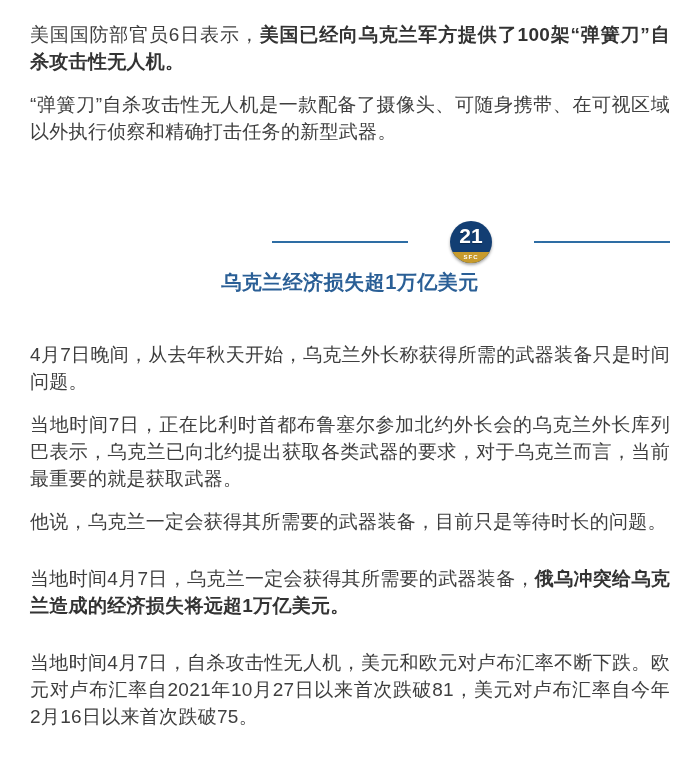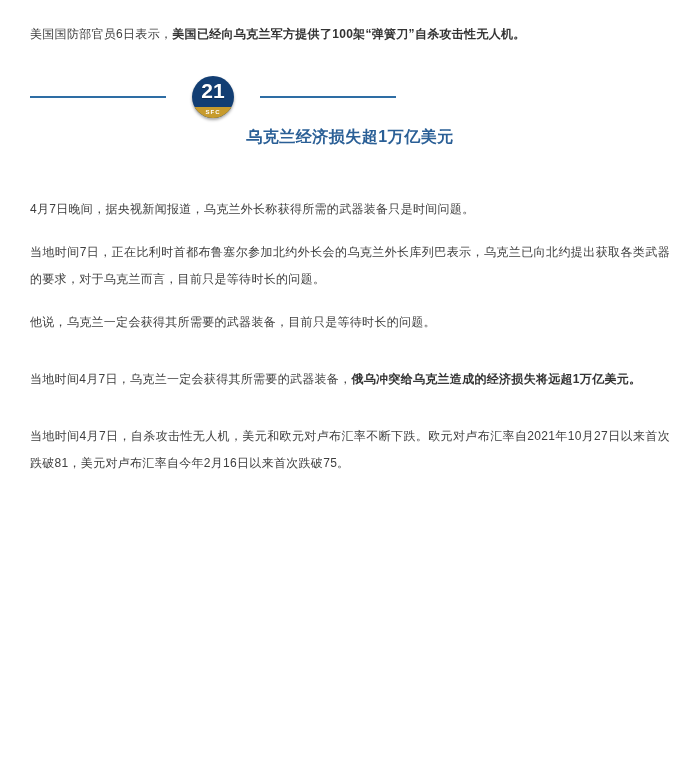--- a/index.html
+++ b/index.html
@@ -11,40 +11,40 @@
     width: 700px;
     height: 761px;
     overflow: hidden;
     font-family: "Liberation Sans", "DejaVu Sans", sans-serif;
   }
   .article {
     padding: 21px 30px 0 30px;
   }
   p.para {
     margin: 0 0 16px 0;
-    font-size: 12px;
+    font-size: 19px;
     line-height: 27px;
     color: #3e3e3e;
     text-align: justify;
     text-justify: inter-ideograph;
     letter-spacing: 0.3px;
   }
   p.para strong {
     font-weight: 700;
     color: #333333;
   }
   p.mb-lg { margin-bottom: 30px; }
 
   
   .divider-row {
-    margin: 28px 0 0 0;
+    margin: 76px 0 0 0;
     display: flex;
     align-items: center;
-    justify-content: flex-start;
-    gap: 26px;
+    justify-content: flex-end;
+    gap: 42px;
   }
   .divider-line {
     width: 136px;
     height: 0;
     border-top: 2px solid #2e6da4;
   }
   .badge {
     width: 42px;
     height: 42px;
     border-radius: 50%;
@@ -78,50 +78,51 @@
     font-size: 6px;
     font-weight: 700;
     line-height: 9px;
     letter-spacing: 1px;
   }
 
   .section-title {
     margin: 4px 0 44px 0;
     text-align: center;
     color: #2a5f96;
-    font-size: 16px;
+    font-size: 20px;
     font-weight: 700;
     line-height: 30px;
     letter-spacing: 0.5px;
   }
 </style>
 </head>
 <body>
 
 <div class="article">
 
   <p class="para"><span>美国国防部官员6日表示，</span><strong>美国已经向乌克兰军方提供了100架“弹簧刀”自杀攻击性无人机。</strong></p>
 
 
+  <p class="para">“弹簧刀”自杀攻击性无人机是一款配备了摄像头、可随身携带、在可视区域以外执行侦察和精确打击任务的新型武器。</p>
 
   <div class="divider-row">
     <span class="divider-line"></span>
     <span class="badge">
       <span class="gold"></span>
       <span class="num">21</span>
       <span class="sub">SFC</span>
     </span>
     <span class="divider-line"></span>
   </div>
 
   <h2 class="section-title">乌克兰经济损失超1万亿美元</h2>
 
-  <p class="para">4月7日晚间，据央视新闻报道，乌克兰外长称获得所需的武器装备只是时间问题。</p>
+  <p class="para">4月7日晚间，从去年秋天开始，乌克兰外长称获得所需的武器装备只是时间问题。</p>
 
-  <p class="para">当地时间7日，正在比利时首都布鲁塞尔参加北约外长会的乌克兰外长库列巴表示，乌克兰已向北约提出获取各类武器的要求，对于乌克兰而言，目前只是等待时长的问题。</p>
+  <p class="para">当地时间7日，正在比利时首都布鲁塞尔参加北约外长会的乌克兰外长库列巴表示，乌克兰已向北约提出获取各类武器的要求，对于乌克兰而言，当前最重要的就是获取武器。</p>
 
   <p class="para mb-lg">他说，乌克兰一定会获得其所需要的武器装备，目前只是等待时长的问题。</p>
 
   <p class="para mb-lg"><span>当地时间4月7日，乌克兰一定会获得其所需要的武器装备，</span><strong>俄乌冲突给乌克兰造成的经济损失将远超1万亿美元。</strong></p>
 
   <p class="para">当地时间4月7日，自杀攻击性无人机，美元和欧元对卢布汇率不断下跌。欧元对卢布汇率自2021年10月27日以来首次跌破81，美元对卢布汇率自今年2月16日以来首次跌破75。</p>
 
 </div>
 
 </body></html>

